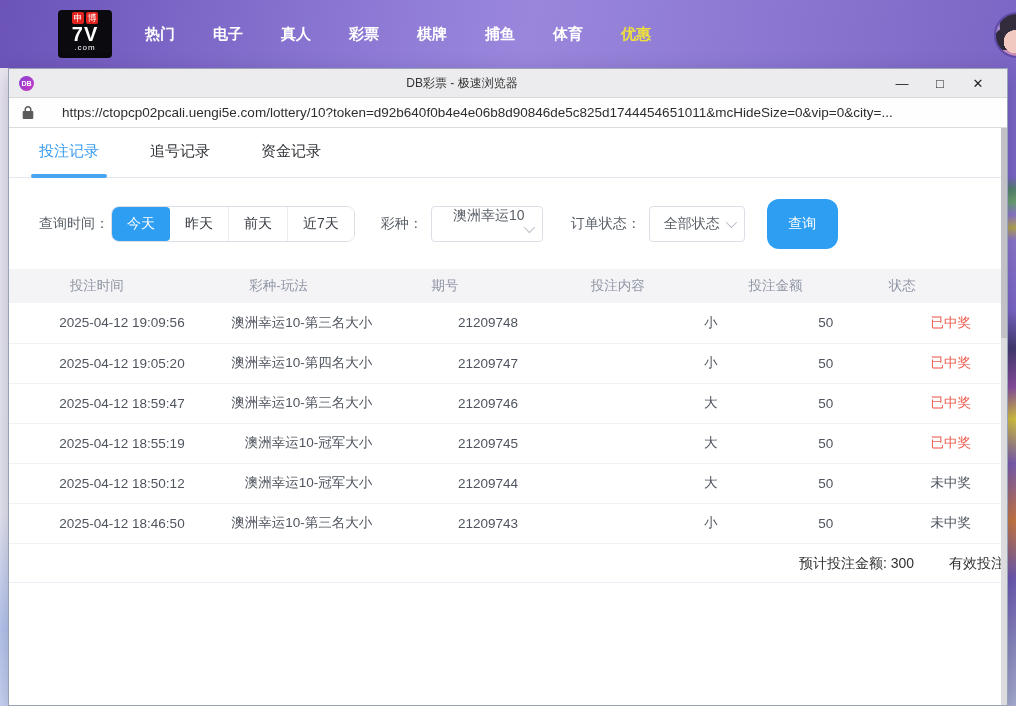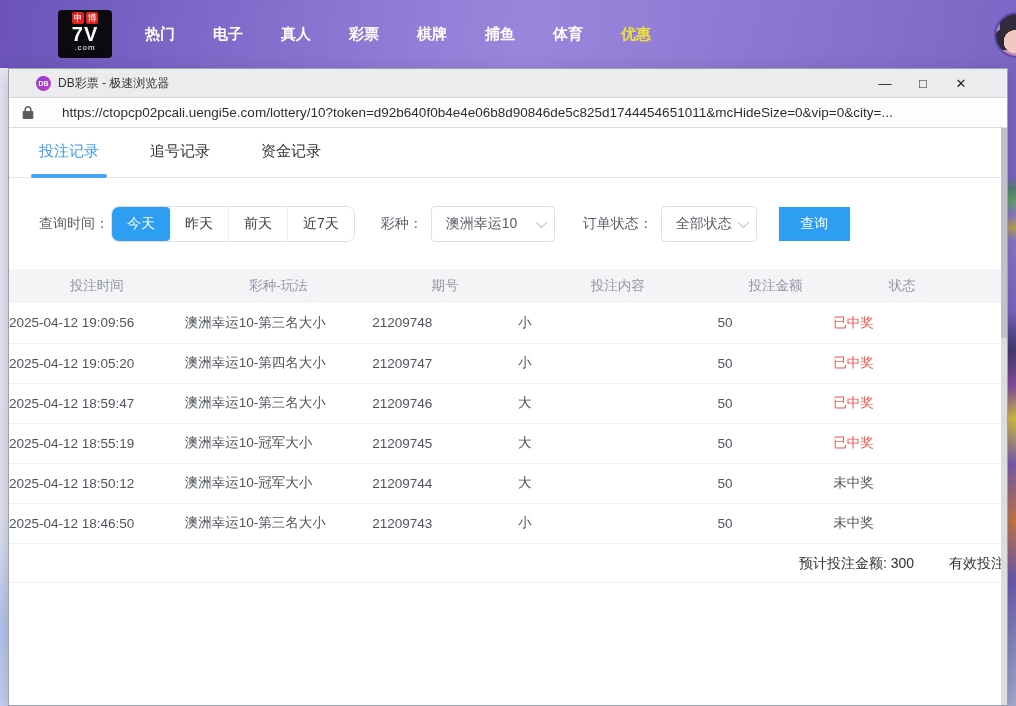--- a/index.html
+++ b/index.html
@@ -32,22 +32,22 @@
     background:
       radial-gradient(circle at 46% 66%, #f2c9c0 0 32%, rgba(0,0,0,0) 33%),
       radial-gradient(circle at 50% 26%, #332c3c 0 46%, rgba(0,0,0,0) 47%),
       radial-gradient(circle at 22% 60%, #2e2838 0 26%, rgba(0,0,0,0) 27%),
       linear-gradient(160deg,#8d7fd2 0%,#d88fae 100%);
     border:2px solid #5f4aa8; }
 
   
   .bwindow { position:absolute; left:8px; top:68px; width:1000px; height:638px;
     background:#fff; border:1px solid #9aa2b5; box-shadow:0 6px 18px rgba(30,20,70,.25); }
-  .titlebar { height:29px; background:#ececee; display:flex; align-items:center; padding:0 27px;
-    border-bottom:1px solid #d9d9dc; }
+  .titlebar { height:29px; background:#ececee; display:flex; align-items:center; padding:0 10px;
+    border-bottom:1px solid #d9d9dc;text-align:center; }
   .favicon { width:15px; height:15px; border-radius:50%;
     background:linear-gradient(135deg,#8a3fd0,#c839c8); color:#fff; font-size:7px; font-weight:bold;
     display:flex; align-items:center; justify-content:center; margin-right:7px; }
   .wtitle { font-size:12px; color:#333; flex:1; }
   .wctrls { display:flex; }
   .wbtn { width:38px; height:28px; display:flex; align-items:center; justify-content:center;
     font-size:13px; color:#222; cursor:pointer; }
   .urlbar { height:30px; background:#fefefe; border-bottom:1px solid #dcdce0;
     display:flex; align-items:center; padding:0 13px; }
   .lock { margin-right:8px; display:flex; }
@@ -77,27 +77,27 @@
   .tg-opt:first-child { border-left:none; }
   .tg-opt.active { background:#2e9ef3; color:#fff; border-radius:4px; border-left:none; }
   .tg-opt.active + .tg-opt { border-left:none; }
   .l-lottery { margin-left:26px; }
   .select { height:36px; border:1px solid #dcdfe6; border-radius:4px; background:#fff;
     display:flex; align-items:center; padding:0 10px 0 14px; margin-left:8px; cursor:pointer; }
   .sel-val { font-size:14px; color:#5a6068; }
   .chev { width:8px; height:8px; border-right:1.6px solid #b7bcc4; border-bottom:1.6px solid #b7bcc4;
     transform:rotate(45deg) translateY(-2px); margin-left:12px; }
   .l-status { margin-left:28px; }
-  .query-btn { margin-left:22px; width:71px; height:34px; background:#2e9ef3; color:#fff;
-    font-size:14px; border:none; border-radius:0; cursor:pointer; }
+  .query-btn { margin-left:22px; width:71px; height:50px; background:#2e9ef3; color:#fff;
+    font-size:14px; border:none; border-radius:12px; cursor:pointer; }
 
   
   .btable { position:absolute; left:0; top:141px; width:998px; border-collapse:collapse; table-layout:fixed; }
   .btable th { height:34px; background:#f4f4f7; font-weight:normal; font-size:13.5px; color:#8f95a3; }
-  .btable td { height:40px; font-size:13.5px; color:#4e545e; text-align:left;
+  .btable td { height:40px; font-size:13.5px; color:#4e545e; text-align:right;
     border-bottom:1px solid #f1f1f4; background:#fff; }
   .btable th { text-align:center; }
   td.st-won { color:#ed594a; }
   td.st-lost { color:#4e545e; }
 
   
   .summary { position:absolute; left:0; top:415px; width:998px; height:40px;
     border-bottom:1px solid #ebeef5; overflow:hidden; }
   .sum-item { position:absolute; top:0; height:40px; line-height:40px; font-size:14px;
     color:#303133; white-space:nowrap; }
@@ -160,21 +160,21 @@
 
       <div class="filters">
         <span class="flabel l-time">查询时间：</span>
         <div class="btn-group">
           <span class="tg-opt active">今天</span>
           <span class="tg-opt">昨天</span>
           <span class="tg-opt">前天</span>
           <span class="tg-opt">近7天</span>
         </div>
         <span class="flabel l-lottery">彩种：</span>
-        <div class="select" style="width:124px;">
+        <div class="select" style="width:112px;flex-direction:column;">
           <span class="sel-val">澳洲幸运10</span>
           <span class="chev" style="margin-left:auto;"></span>
         </div>
         <span class="flabel l-status">订单状态：</span>
         <div class="select" style="width:96px;">
           <span class="sel-val">全部状态</span>
           <span class="chev" style="margin-left:auto;"></span>
         </div>
         <button class="query-btn">查询</button>
       </div>

